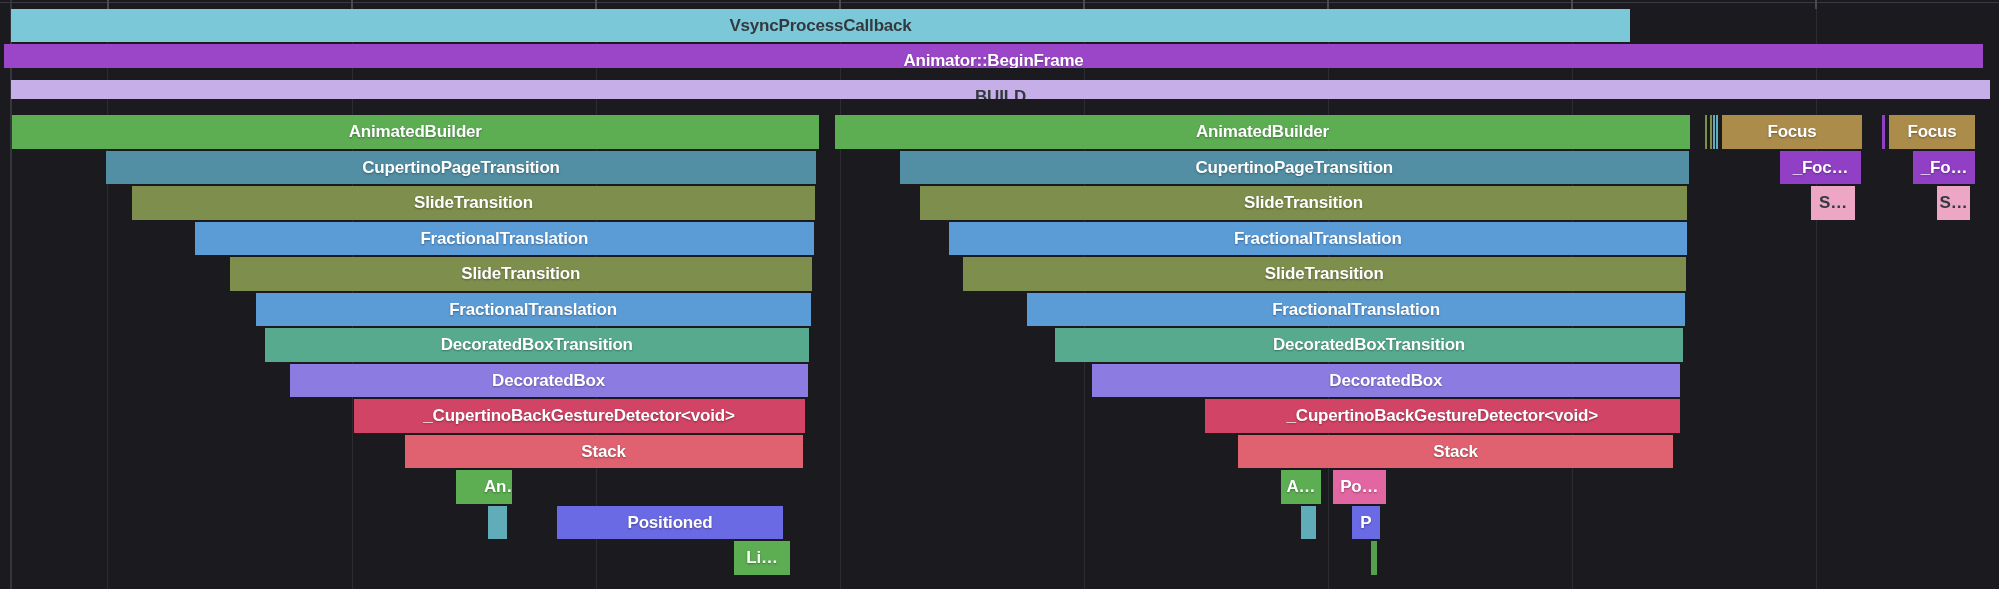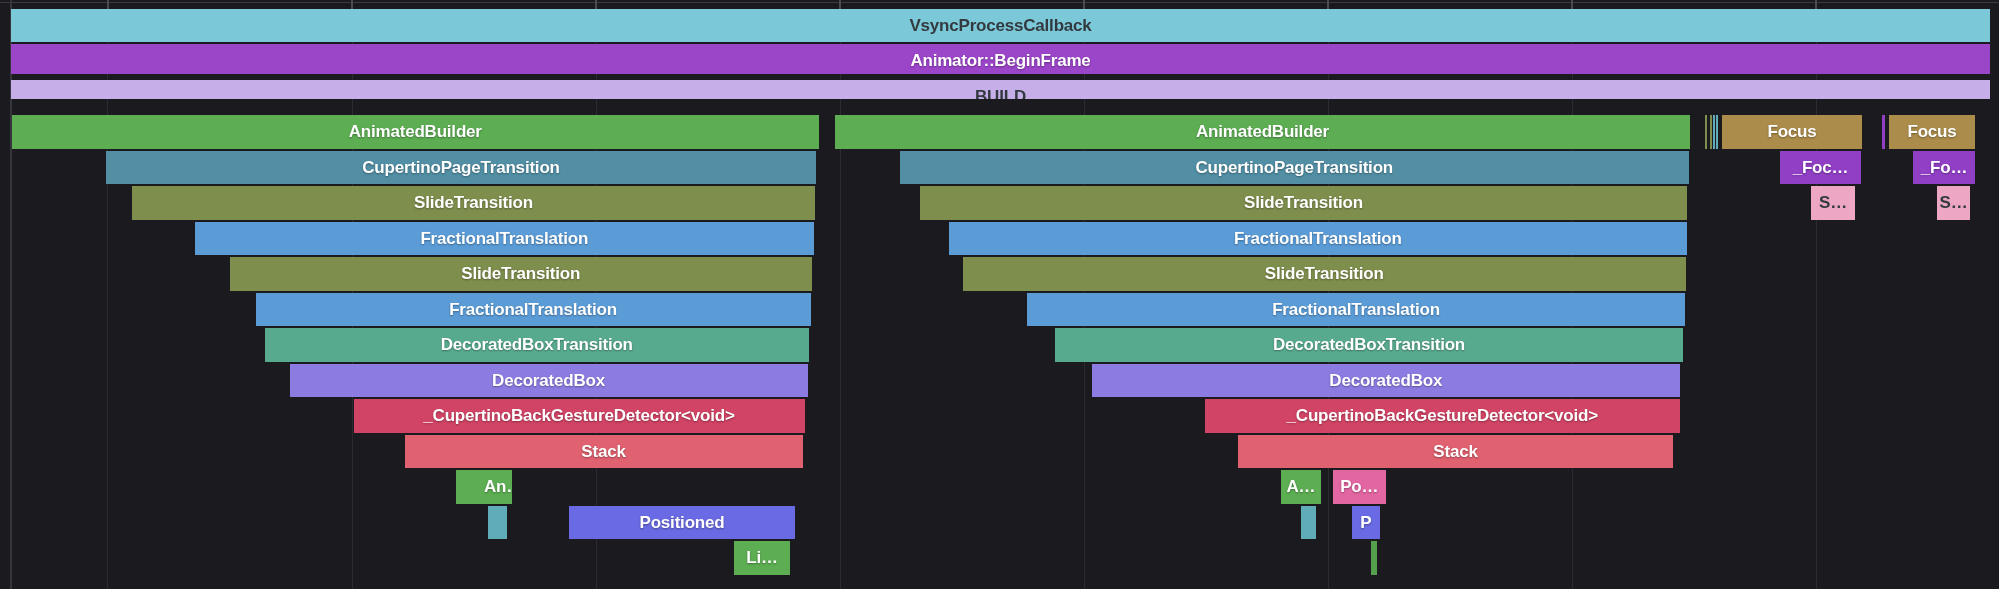--- a/index.html
+++ b/index.html
@@ -59,22 +59,22 @@
     <div class="gridline" style="left: 839.5px;"></div>
     <div class="tick" style="left: 839px;"></div>
     <div class="gridline" style="left: 1083.5px;"></div>
     <div class="tick" style="left: 1083px;"></div>
     <div class="gridline" style="left: 1327.5px;"></div>
     <div class="tick" style="left: 1327px;"></div>
     <div class="gridline" style="left: 1571.5px;"></div>
     <div class="tick" style="left: 1571px;"></div>
     <div class="gridline" style="left: 1815.5px;"></div>
     <div class="tick" style="left: 1815px;"></div>
-    <div class="bar dark" style="left: 11px; top: 8.5px; width: 1979px; height: 33.5px; line-height: 33.5px; background: rgb(123, 200, 217);">VsyncProcessCallback</div>
-    <div class="bar" style="left: 11px; top: 44px; width: 1979px; height: 30px; line-height: 33.5px; background: rgb(155, 69, 201);">Animator::BeginFrame</div>
+    <div class="bar dark" style="left: 11px; top: 8.5px; width: 1619px; height: 33.5px; line-height: 33.5px; background: rgb(123, 200, 217);">VsyncProcessCallback</div>
+    <div class="bar" style="left: 4px; top: 44px; width: 1979px; height: 24px; line-height: 33.5px; background: rgb(155, 69, 201);">Animator::BeginFrame</div>
     <div class="bar dark" style="left: 11px; top: 79.5px; width: 1979px; height: 19px; line-height: 33.5px; background: rgb(198, 174, 232);">BUILD</div>
     <div class="bar" style="left: 11.5px; top: 115px; width: 807.5px; height: 33.5px; line-height: 33.5px; background: rgb(93, 173, 83);">AnimatedBuilder</div>
     <div class="bar" style="left: 835px; top: 115px; width: 855px; height: 33.5px; line-height: 33.5px; background: rgb(93, 173, 83);">AnimatedBuilder</div>
     <div class="bar" style="left: 1704.5px; top: 115px; width: 2px; height: 33.5px; line-height: 33.5px; background: rgb(126, 142, 76);"></div>
     <div class="bar" style="left: 1709.5px; top: 115px; width: 2px; height: 33.5px; line-height: 33.5px; background: rgb(126, 142, 76);"></div>
     <div class="bar" style="left: 1713px; top: 115px; width: 2px; height: 33.5px; line-height: 33.5px; background: rgb(96, 172, 185);"></div>
     <div class="bar" style="left: 1716px; top: 115px; width: 2px; height: 33.5px; line-height: 33.5px; background: rgb(96, 172, 185);"></div>
     <div class="bar" style="left: 1722px; top: 115px; width: 140px; height: 33.5px; line-height: 33.5px; background: rgb(171, 140, 75);">Focus</div>
     <div class="bar" style="left: 1882px; top: 115px; width: 2.5px; height: 33.5px; line-height: 33.5px; background: rgb(145, 64, 197);"></div>
     <div class="bar" style="left: 1889px; top: 115px; width: 86px; height: 33.5px; line-height: 33.5px; background: rgb(171, 140, 75);">Focus</div>
@@ -97,18 +97,18 @@
     <div class="bar" style="left: 289.5px; top: 363.5px; width: 518px; height: 33.5px; line-height: 33.5px; background: rgb(140, 124, 226);">DecoratedBox</div>
     <div class="bar" style="left: 1092px; top: 363.5px; width: 587.5px; height: 33.5px; line-height: 33.5px; background: rgb(140, 124, 226);">DecoratedBox</div>
     <div class="bar" style="left: 353.5px; top: 399px; width: 451px; height: 33.5px; line-height: 33.5px; background: rgb(209, 68, 101);">_CupertinoBackGestureDetector&lt;void&gt;</div>
     <div class="bar" style="left: 1205px; top: 399px; width: 474.5px; height: 33.5px; line-height: 33.5px; background: rgb(209, 68, 101);">_CupertinoBackGestureDetector&lt;void&gt;</div>
     <div class="bar" style="left: 404.5px; top: 434.5px; width: 398px; height: 33.5px; line-height: 33.5px; background: rgb(224, 97, 111);">Stack</div>
     <div class="bar" style="left: 1238px; top: 434.5px; width: 435px; height: 33.5px; line-height: 33.5px; background: rgb(224, 97, 111);">Stack</div>
     <div class="bar" style="left: 456px; top: 470px; width: 56px; height: 33.5px; line-height: 33.5px; background: rgb(93, 173, 83); padding-left: 28px;">An…</div>
     <div class="bar" style="left: 1281px; top: 470px; width: 40px; height: 33.5px; line-height: 33.5px; background: rgb(93, 173, 83);">A…</div>
     <div class="bar" style="left: 1332.5px; top: 470px; width: 53.5px; height: 33.5px; line-height: 33.5px; background: rgb(226, 102, 162);">Po…</div>
     <div class="bar" style="left: 488px; top: 505.5px; width: 19px; height: 33.5px; line-height: 33.5px; background: rgb(96, 172, 185);"></div>
-    <div class="bar" style="left: 569px; top: 505.5px; width: 226px; height: 33.5px; line-height: 33.5px; background: rgb(106, 106, 228);">Positioned</div>
+    <div class="bar" style="left: 557px; top: 505.5px; width: 226px; height: 33.5px; line-height: 33.5px; background: rgb(106, 106, 228);">Positioned</div>
     <div class="bar" style="left: 1300.5px; top: 505.5px; width: 15.5px; height: 33.5px; line-height: 33.5px; background: rgb(96, 172, 185);"></div>
     <div class="bar" style="left: 1351.5px; top: 505.5px; width: 28.5px; height: 33.5px; line-height: 33.5px; background: rgb(106, 106, 228);">P</div>
     <div class="bar" style="left: 734px; top: 541px; width: 56px; height: 33.5px; line-height: 33.5px; background: rgb(93, 173, 83);">Li…</div>
     <div class="bar" style="left: 1371px; top: 541px; width: 6px; height: 33.5px; line-height: 33.5px; background: rgb(85, 160, 76);"></div>
   </div>
 
 </body></html>

